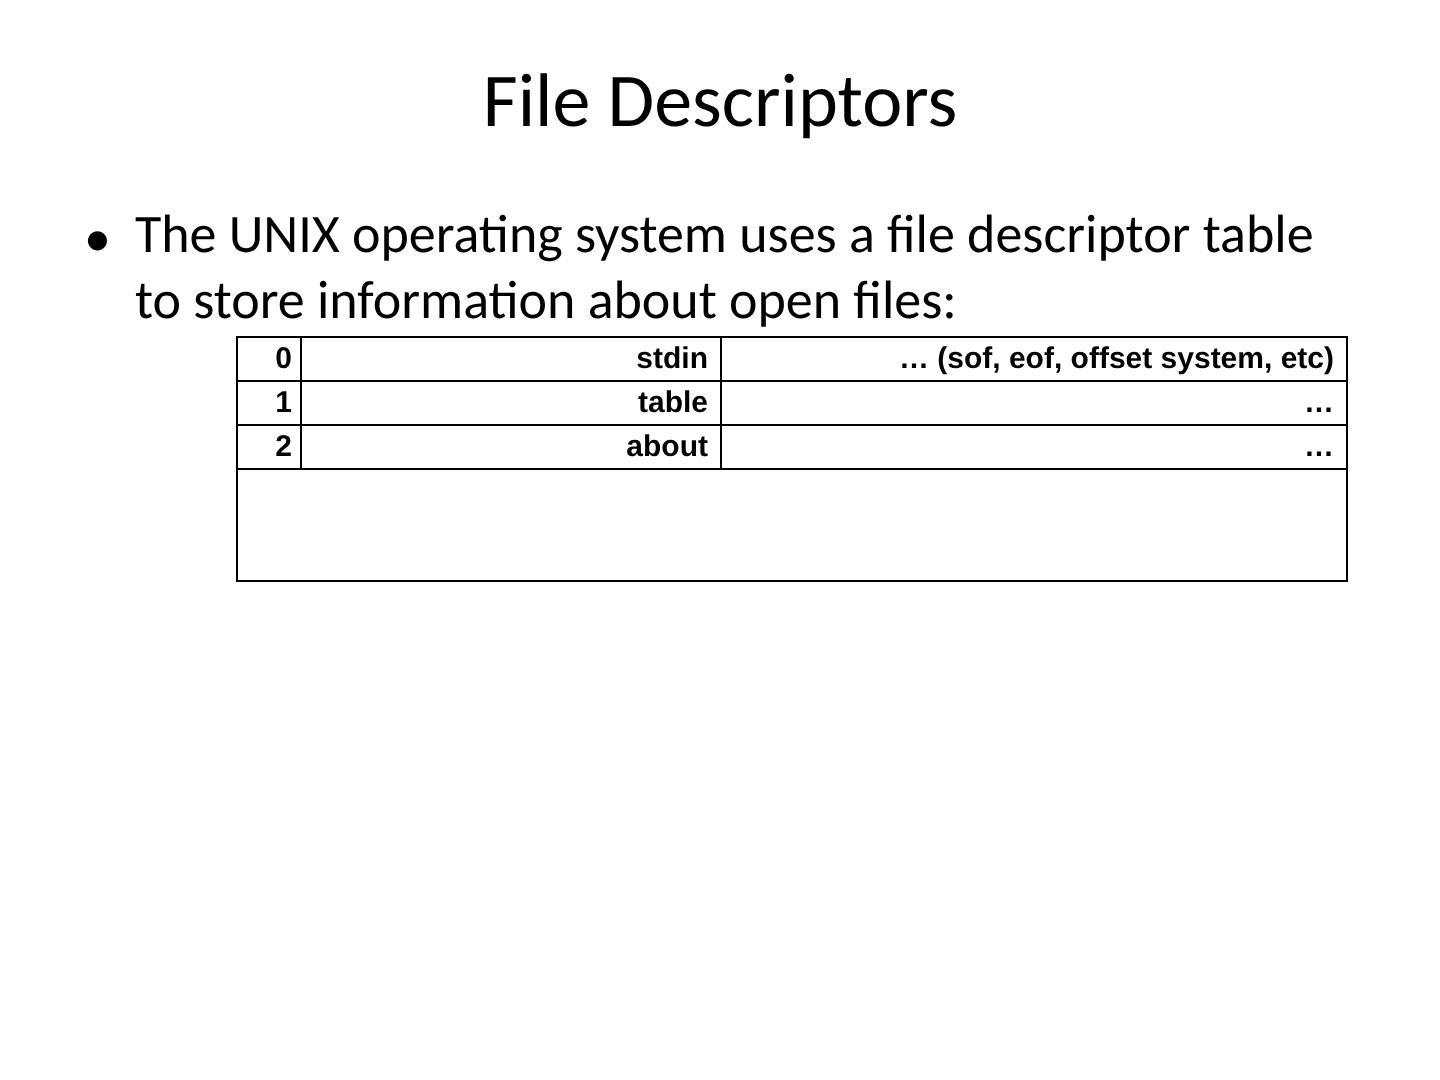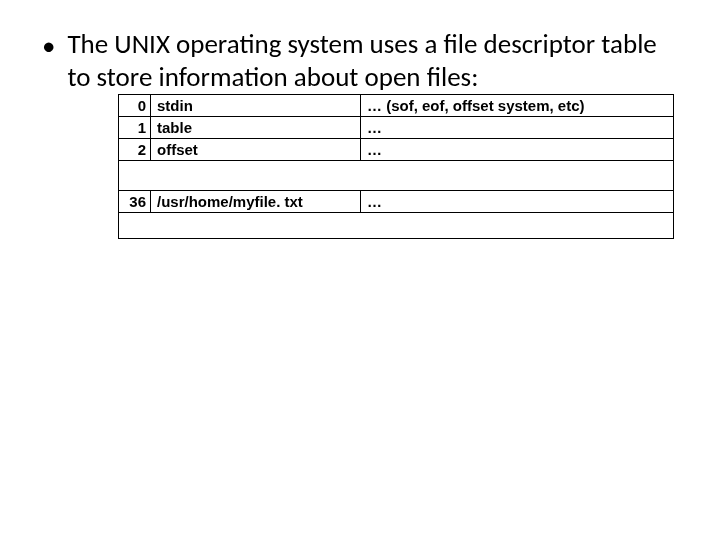--- a/index.html
+++ b/index.html
@@ -50,21 +50,21 @@
   col.c-name { width: 210px; }
   col.c-info { width: 313px; }
   td {
     border: 1px solid #000;
     font-family: Arial, Helvetica, sans-serif;
     font-size: 15px;
     font-weight: 700;
     padding: 2px 6px 2px 6px;
     height: 22px;
     vertical-align: middle;
-    text-align: left;
+    text-align: right;
     white-space: nowrap;
     overflow: hidden;
   }
   td.fd {
     text-align: right;
     padding-right: 4px;
   }
   tr.gap td {
     border-left: 1px solid #000;
     border-right: 1px solid #000;
@@ -81,20 +81,21 @@
     border-top: none;
     border-bottom: 1px solid #000;
     height: 26px;
   }
 </style>
 </head>
 <body>
 
 <div class="slide">
 
+  <h1 class="title">File Descriptors</h1>
 
   <div class="bullet-row">
     <span class="bullet-marker">•</span>
     <span class="bullet-text">The UNIX operating system uses a file descriptor table to store information about open files:</span>
   </div>
 
   <div class="table-wrap">
     <table>
       <colgroup>
         <col class="c-fd">
@@ -107,30 +108,25 @@
           <td>stdin</td>
           <td>… (sof, eof, offset system, etc)</td>
         </tr>
         <tr>
           <td class="fd">1</td>
           <td>table</td>
           <td>…</td>
         </tr>
         <tr>
           <td class="fd">2</td>
-          <td>offset</td>
+          <td>about</td>
           <td>…</td>
         </tr>
         <tr class="gap">
           <td colspan="3" class="first last"></td>
-        </tr>
-        <tr>
-          <td class="fd">36</td>
-          <td>/usr/home/myfile. txt</td>
-          <td>…</td>
         </tr>
         <tr class="tail">
           <td colspan="3" class="first last"></td>
         </tr>
       </tbody>
     </table>
   </div>
 
 </div>
 

